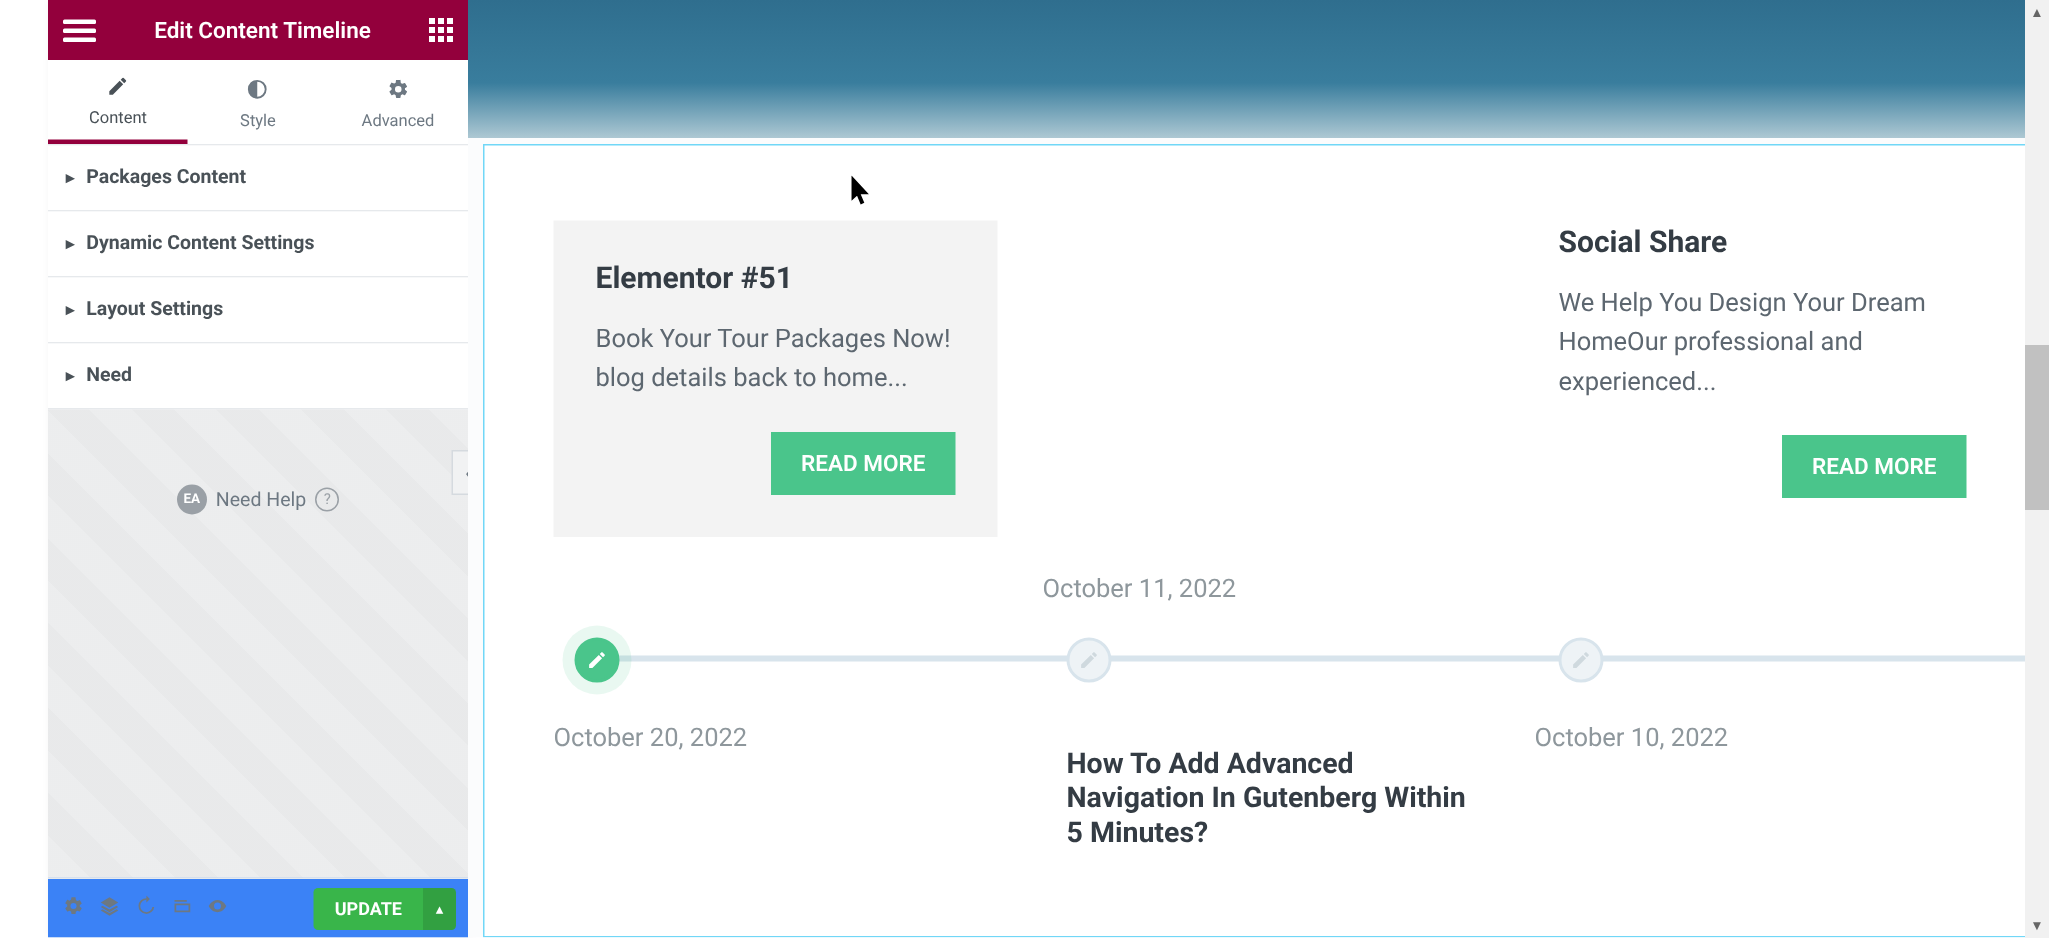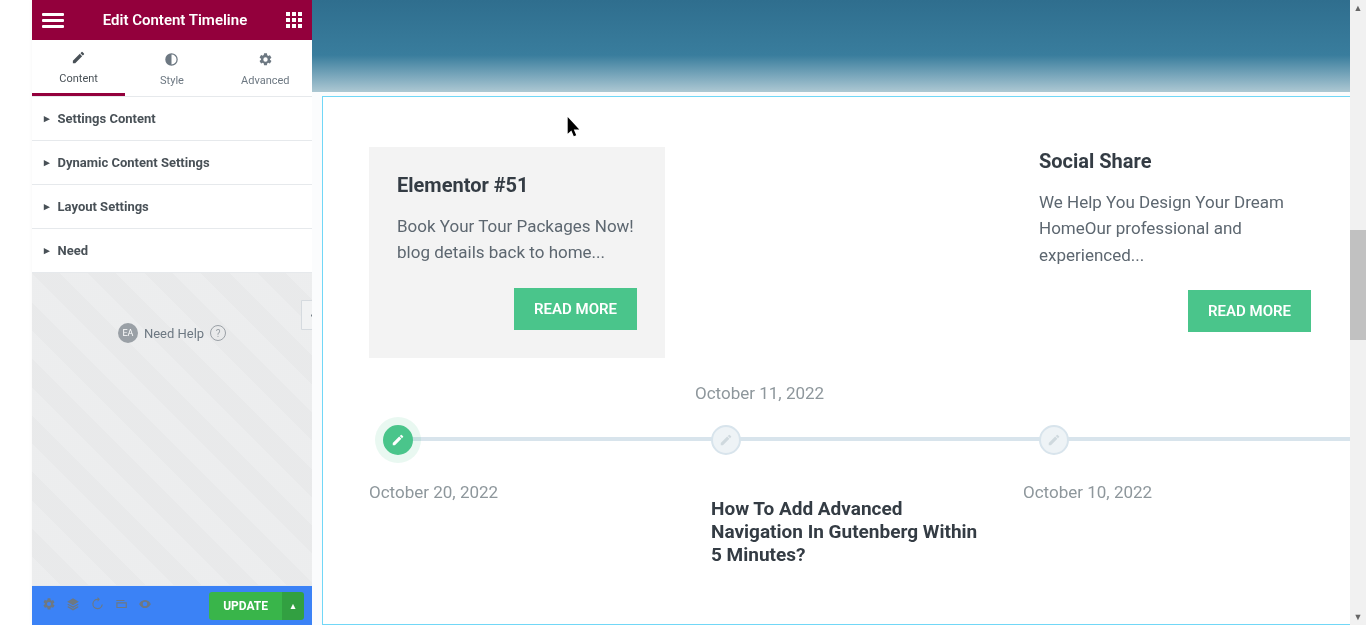--- a/index.html
+++ b/index.html
@@ -36,21 +36,21 @@
 .section-row .caret { font-size: 11px; color:#495157; }
 
 .panel-mid { flex: 1; background:#f1f2f3; display:flex; flex-direction:column; align-items:center; padding-top:50px; color:#6d7882; position: relative; }
 .panel-mid::before{
   content:""; position:absolute; inset:0;
   background:
     repeating-linear-gradient(45deg, rgba(0,0,0,0.02) 0 20px, rgba(0,0,0,0.035) 20px 40px);
   pointer-events:none;
 }
 .need-help { display:flex; align-items:center; gap:6px; font-size:13px; position:relative; z-index:1;}
-.ea-badge { background:#9aa0a6; color:#fff; font-size:9px; font-weight:400; border-radius:50%; width:20px; height:20px; display:flex; align-items:center; justify-content:center; }
+.ea-badge { background:#9aa0a6; color:#fff; font-size:9px; font-weight:700; border-radius:50%; width:20px; height:20px; display:flex; align-items:center; justify-content:center; }
 .help-q { width:16px;height:16px;border:1px solid #9aa0a6;border-radius:50%;display:flex;align-items:center;justify-content:center;font-size:10px;color:#9aa0a6; cursor:pointer;}
 
 .panel-collapse {
   position:absolute; right:-11px; top:300px; width:22px; height:30px; background:#f1f2f3;
   border:1px solid #d5dadf; border-radius:0 4px 4px 0; display:flex; align-items:center; justify-content:center;
   color:#6d7882; font-size:12px; cursor:pointer;
 }
 
 .panel-footer {
   height: 40px; background:#3b82f6; border-top:1px solid #e6e9ec; display:flex; align-items:center;
@@ -169,21 +169,21 @@
               <path fill="#6d7882" d="M19.14 12.94a7.14 7.14 0 0 0 .05-.94 7.14 7.14 0 0 0-.05-.94l2.03-1.58a.5.5 0 0 0 .12-.64l-1.92-3.32a.5.5 0 0 0-.6-.22l-2.39.96a7.03 7.03 0 0 0-1.62-.94l-.36-2.54A.5.5 0 0 0 13.9 2h-3.8a.5.5 0 0 0-.5.42l-.36 2.54c-.58.24-1.13.55-1.62.94l-2.39-.96a.5.5 0 0 0-.6.22L2.71 8.48a.5.5 0 0 0 .12.64l2.03 1.58c-.03.31-.05.63-.05.94s.02.63.05.94L2.83 14.16a.5.5 0 0 0-.12.64l1.92 3.32c.13.23.4.32.6.22l2.39-.96c.49.39 1.04.7 1.62.94l.36 2.54c.04.24.25.42.5.42h3.8c.25 0 .46-.18.5-.42l.36-2.54c.58-.24 1.13-.55 1.62-.94l2.39.96c.2.1.47.01.6-.22l1.92-3.32a.5.5 0 0 0-.12-.64l-2.03-1.58zM12 15.5A3.5 3.5 0 1 1 12 8.5a3.5 3.5 0 0 1 0 7z"></path>
             </svg>
         </span>
         <span>Advanced</span>
       </div>
     </div>
 
     <div class="sections">
       <div class="section-row">
         <span class="caret">▸</span>
-        <span>Settings Content</span>
+        <span>Packages Content</span>
       </div>
       <div class="section-row">
         <span class="caret">▸</span>
         <span>Dynamic Content Settings</span>
       </div>
       <div class="section-row">
         <span class="caret">▸</span>
         <span>Layout Settings</span>
       </div>
       <div class="section-row">

